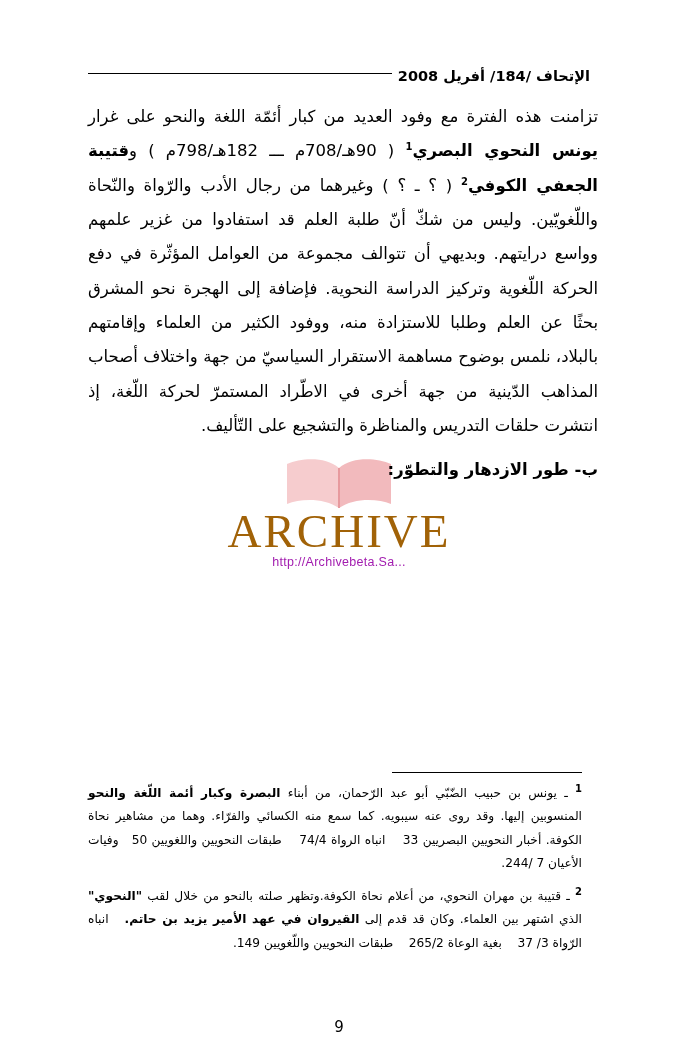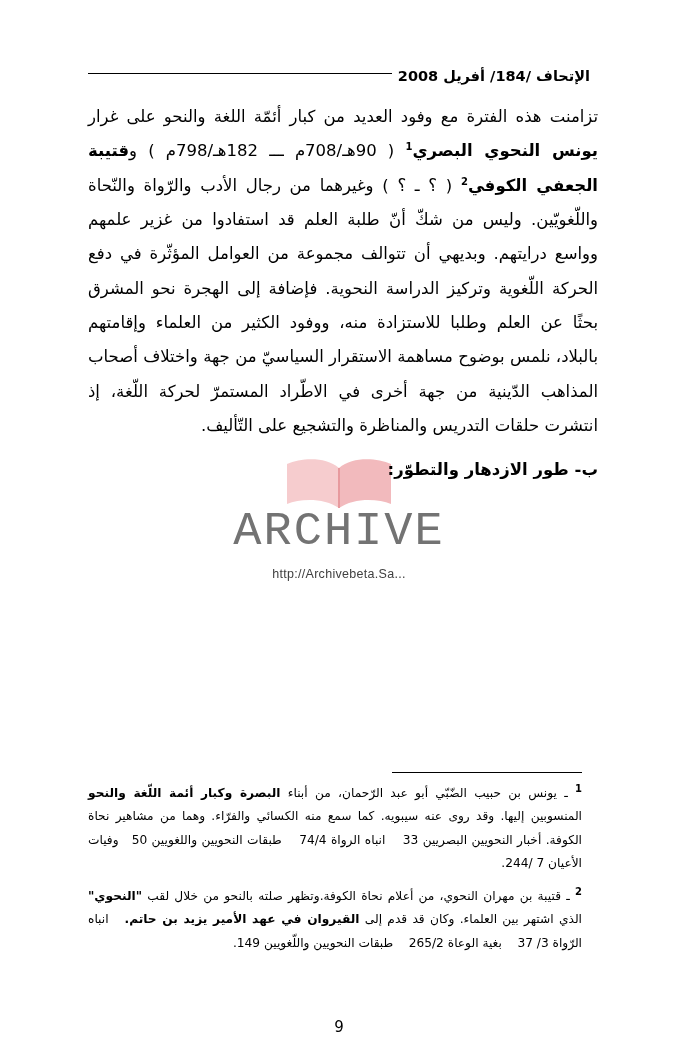--- a/index.html
+++ b/index.html
@@ -139,31 +139,31 @@
     direction: ltr;
   }
   .wm-book {
     position: relative;
     width: 120px;
     height: 62px;
     margin-bottom: -6px;
   }
   .wm-book svg { display:block; }
   .wm-title {
-    font-family: Liberation Mono, monospace;
+    font-family: Liberation Serif, serif;
     font-size: 47px;
     letter-spacing: 2px;
-    color: #737373;
+    color: #a16207;
     line-height: 1;
   }
   .wm-sub {
     font-family: "Liberation Sans", sans-serif;
     font-size: 12.5px;
-    color: #404040;
-    margin-top: 12px;
+    color: #a21caf;
+    margin-top: 0;
     letter-spacing: 0.3px;
   }
 </style>
 </head>
 <body>
 
 <div class="page">
 
   <div class="header">
     <div class="header-text">الإتحاف /184/ أفريل 2008</div>

